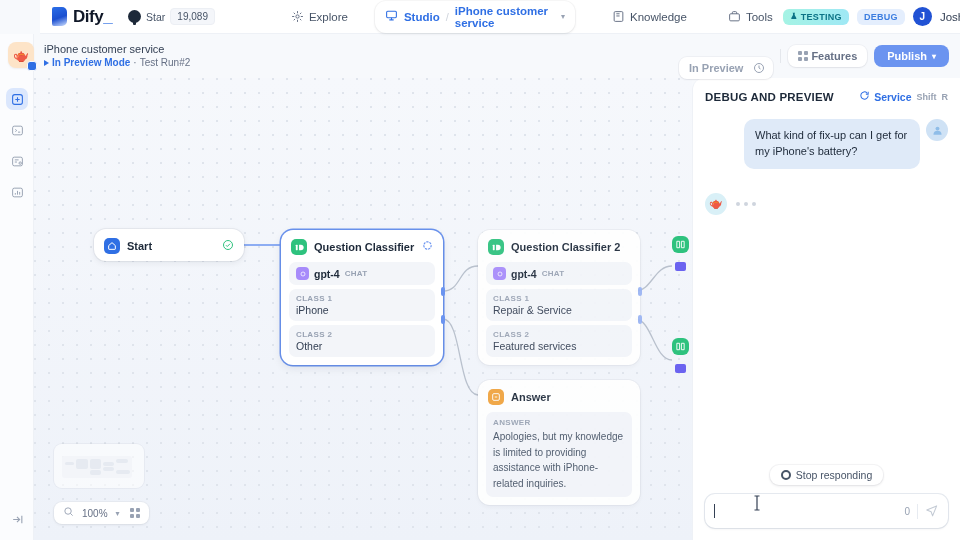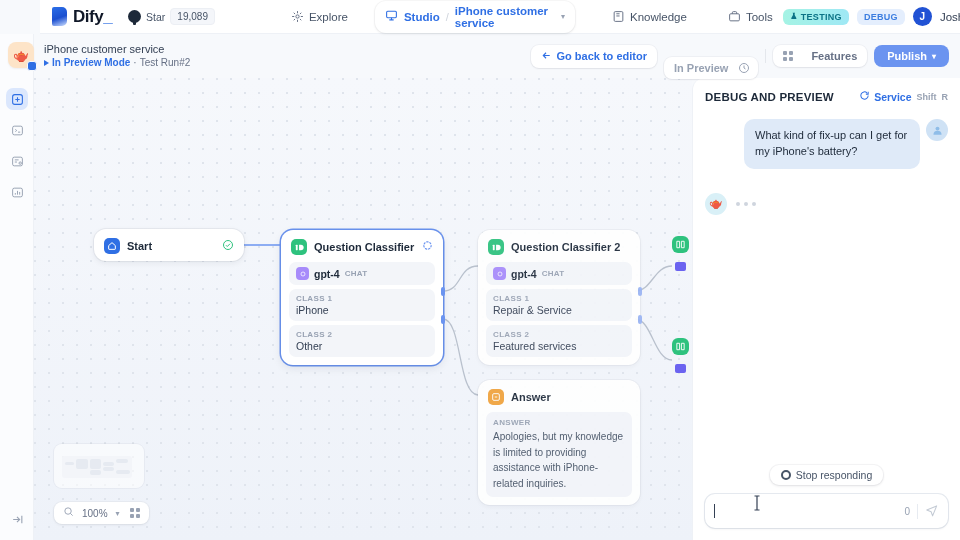--- a/index.html
+++ b/index.html
@@ -104,21 +104,21 @@
   }
   .seg {
     background:#fff; border-radius:8px; display:flex; align-items:center;
     box-shadow:0 1px 2px rgba(16,24,40,.06), 0 0 0 1px rgba(16,24,40,.04); overflow:hidden;margin-top:24px;
   }
   .seg-text { font-size:11px; color:#98a2b3; font-weight:600; padding:5px 8px 5px 10px; }
   .seg-ico { padding:5px 8px 5px 2px; color:#98a2b3; display:flex; align-items:center; }
   .vdiv { width:1px; height:14px; background:#e4e7ec; }
   .btn-features {
     background:#fff; border-radius:8px; padding:5px 10px; font-size:11px; font-weight:600;
-    color:#667085; display:flex; align-items:center; gap:18px;
+    color:#667085; display:flex; align-items:center; gap:3px;
     box-shadow:0 1px 2px rgba(16,24,40,.06), 0 0 0 1px rgba(16,24,40,.04); cursor:pointer;
   }
   .grid4 { display:grid; grid-template-columns:repeat(2,4px); gap:2px; }
   .grid4 i { width:4px; height:4px; background:#98a2b3; border-radius:1px; display:block; }
   .btn-publish {
     background:#6b94f0; color:#fff; border-radius:8px; padding:5px 13px;
     font-size:11px; font-weight:600; display:flex; align-items:center; gap:5px; cursor:pointer;
   }
 
   
@@ -320,28 +320,20 @@
       <div class="app-title">iPhone customer service</div>
       <div class="app-sub">
         <span class="play-tri"></span>
         <span class="preview-mode">In Preview Mode</span>
         <span>·</span>
         <span>Test Run#2</span>
       </div>
     </div>
 
     <div class="sub-right">
-      <div class="btn-white">
-        <span>
-          <svg width="11" height="11" viewBox="0 0 24 24" fill="none" stroke="#2f6fe4" stroke-width="2.4">
-              <path d="M19 12H5M11 6l-6 6 6 6"></path>
-            </svg>
-        </span>
-        <span>Go back to editor</span>
-      </div>
       <div class="seg">
         <span class="seg-text">In Preview</span>
         <span class="seg-ico">
           <svg width="12" height="12" viewBox="0 0 24 24" fill="none" stroke="#98a2b3" stroke-width="2">
               <circle cx="12" cy="12" r="9"></circle>
               <path d="M12 7v5l3 2"></path>
             </svg>
         </span>
       </div>
       <div class="vdiv"></div>

